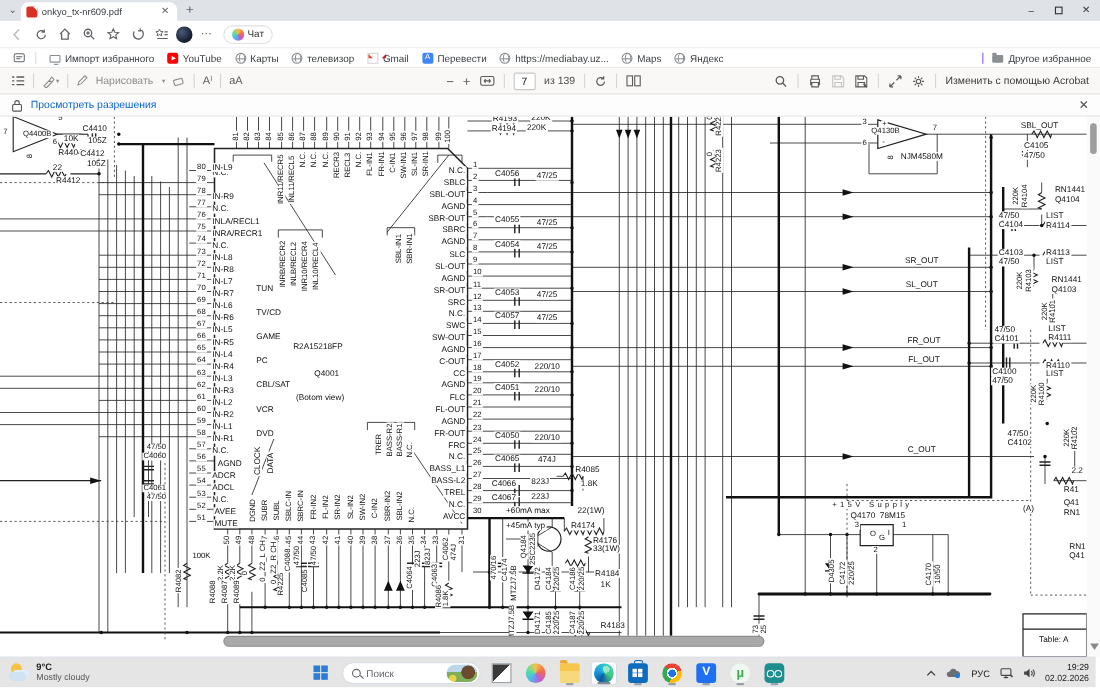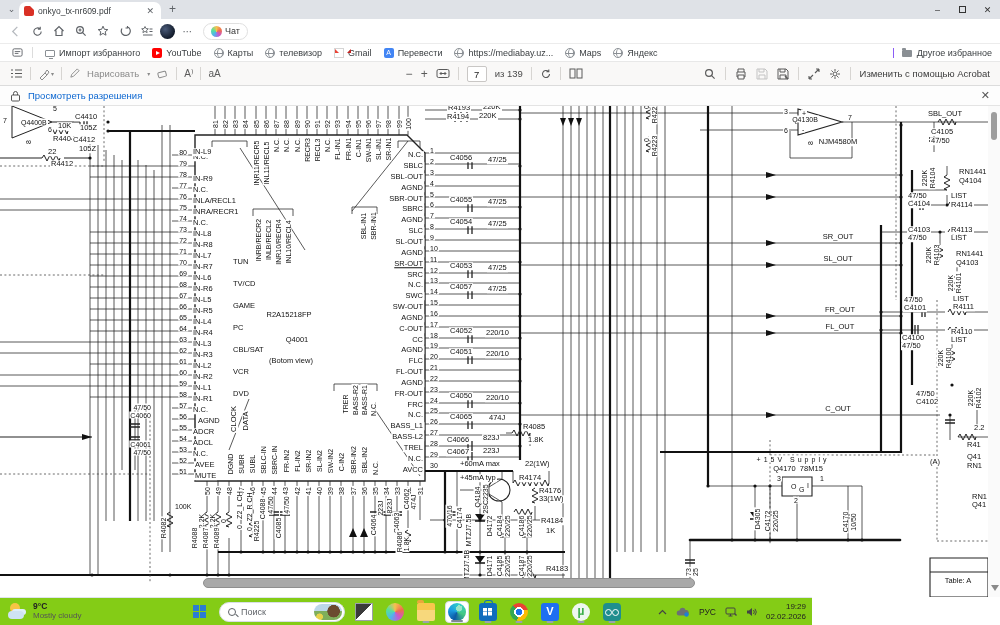--- a/index.html
+++ b/index.html
@@ -72,21 +72,21 @@
   .zoomgrp { margin-left:178px; display:flex; align-items:center; gap:8px; }
   .pagebox { width:20px; height:16px; background:#fff; border:1px solid #c9c7c5; border-radius:2px; text-align:center; font-size:9.5px; line-height:15px; color:#222; }
   .rightgrp { margin-left:auto; display:flex; align-items:center; gap:9px; }
   .acrobat { font-size:9.5px; color:#3b3b3b; }
 
   .notice { height:20px; background:#fdfdfd; border-bottom:1px solid #e4e4e4; display:flex; align-items:center; padding:0 10px; gap:7px; font-size:9.5px; color:#3b3b3b; }
   .notice a { color:#0b66d0; text-decoration:none; }
   .notice .nclose { margin-left:auto; color:#555; font-size:11px; }
 
   
-  .taskbar { position:absolute; left:0; top:597px; width:812px; height:28px; background:#84cc16; border-top:1px solid #dfe4ec; display:flex; align-items:center; }
+  .taskbar { position:absolute; left:0; top:597px; width:996px; height:28px; background:#e5e5e5; border-top:1px solid #dfe4ec; display:flex; align-items:center; }
   .weather { position:absolute; left:8px; top:3px; display:flex; align-items:center; gap:5px; }
   .wicon { width:20px; height:18px; position:relative; }
   .wicon .sun { position:absolute; left:2px; top:1px; width:10px; height:10px; border-radius:50%; background:#f6c445; }
   .wicon .cloud { position:absolute; left:0; bottom:1px; width:16px; height:8px; border-radius:6px; background:#cfe3f3; box-shadow:3px -3px 0 -1px #dfeefa; }
   .wtemp { font-size:8.5px; color:#222; font-weight:bold; }
   .wdesc { font-size:8px; color:#555; }
   .tb-center { margin:0 auto; display:flex; align-items:center; gap:7px; }
   .tb-btn { width:24px; height:22px; border-radius:4px; display:flex; align-items:center; justify-content:center; position:relative; }
   .tb-btn.active { background:#fff; border:1px solid #d8dde5; }
   .runline { position:absolute; bottom:0px; left:50%; transform:translateX(-50%); width:7px; height:2px; border-radius:1px; background:#9aa2ad; }
@@ -404,21 +404,21 @@
         <span class="slabel" style="left: 424px; top: 209px; font-size: 7.5px; transform: translate(-100%, -50%);">SBRC</span>
         <span class="slabel" style="left: 429px; top: 215px; font-size: 7px; transform: translate(0px, -50%);">7</span>
         <span class="slabel" style="left: 424px; top: 220px; font-size: 7.5px; transform: translate(-100%, -50%);">AGND</span>
         <span class="slabel" style="left: 429px; top: 226px; font-size: 7px; transform: translate(0px, -50%);">8</span>
         <span class="slabel" style="left: 424px; top: 231px; font-size: 7.5px; transform: translate(-100%, -50%);">SLC</span>
         <span class="slabel" style="left: 429px; top: 237px; font-size: 7px; transform: translate(0px, -50%);">9</span>
         <span class="slabel" style="left: 424px; top: 242px; font-size: 7.5px; transform: translate(-100%, -50%);">SL-OUT</span>
         <span class="slabel" style="left: 429px; top: 248px; font-size: 7px; transform: translate(0px, -50%);">10</span>
         <span class="slabel" style="left: 424px; top: 253px; font-size: 7.5px; transform: translate(-100%, -50%);">AGND</span>
         <span class="slabel" style="left: 429px; top: 259px; font-size: 7px; transform: translate(0px, -50%);">11</span>
-        <span class="slabel" style="left: 424px; top: 264px; font-size: 7.5px; transform: translate(-100%, -50%); text-decoration: underline;">SR-OUT</span>
+        <span class="slabel" style="left: 424px; top: 264px; font-size: 7.5px; transform: translate(-100%, -50%);">SR-OUT</span>
         <span class="slabel" style="left: 429px; top: 270px; font-size: 7px; transform: translate(0px, -50%);">12</span>
         <span class="slabel" style="left: 424px; top: 275px; font-size: 7.5px; transform: translate(-100%, -50%);">SRC</span>
         <span class="slabel" style="left: 429px; top: 280px; font-size: 7px; transform: translate(0px, -50%);">13</span>
         <span class="slabel" style="left: 424px; top: 285px; font-size: 7.5px; transform: translate(-100%, -50%);">N.C.</span>
         <span class="slabel" style="left: 429px; top: 291px; font-size: 7px; transform: translate(0px, -50%);">14</span>
         <span class="slabel" style="left: 424px; top: 296px; font-size: 7.5px; transform: translate(-100%, -50%);">SWC</span>
         <span class="slabel" style="left: 429px; top: 302px; font-size: 7px; transform: translate(0px, -50%);">15</span>
         <span class="slabel" style="left: 424px; top: 307px; font-size: 7.5px; transform: translate(-100%, -50%);">SW-OUT</span>
         <span class="slabel" style="left: 429px; top: 313px; font-size: 7px; transform: translate(0px, -50%);">16</span>
         <span class="slabel" style="left: 424px; top: 318px; font-size: 7.5px; transform: translate(-100%, -50%);">AGND</span>

